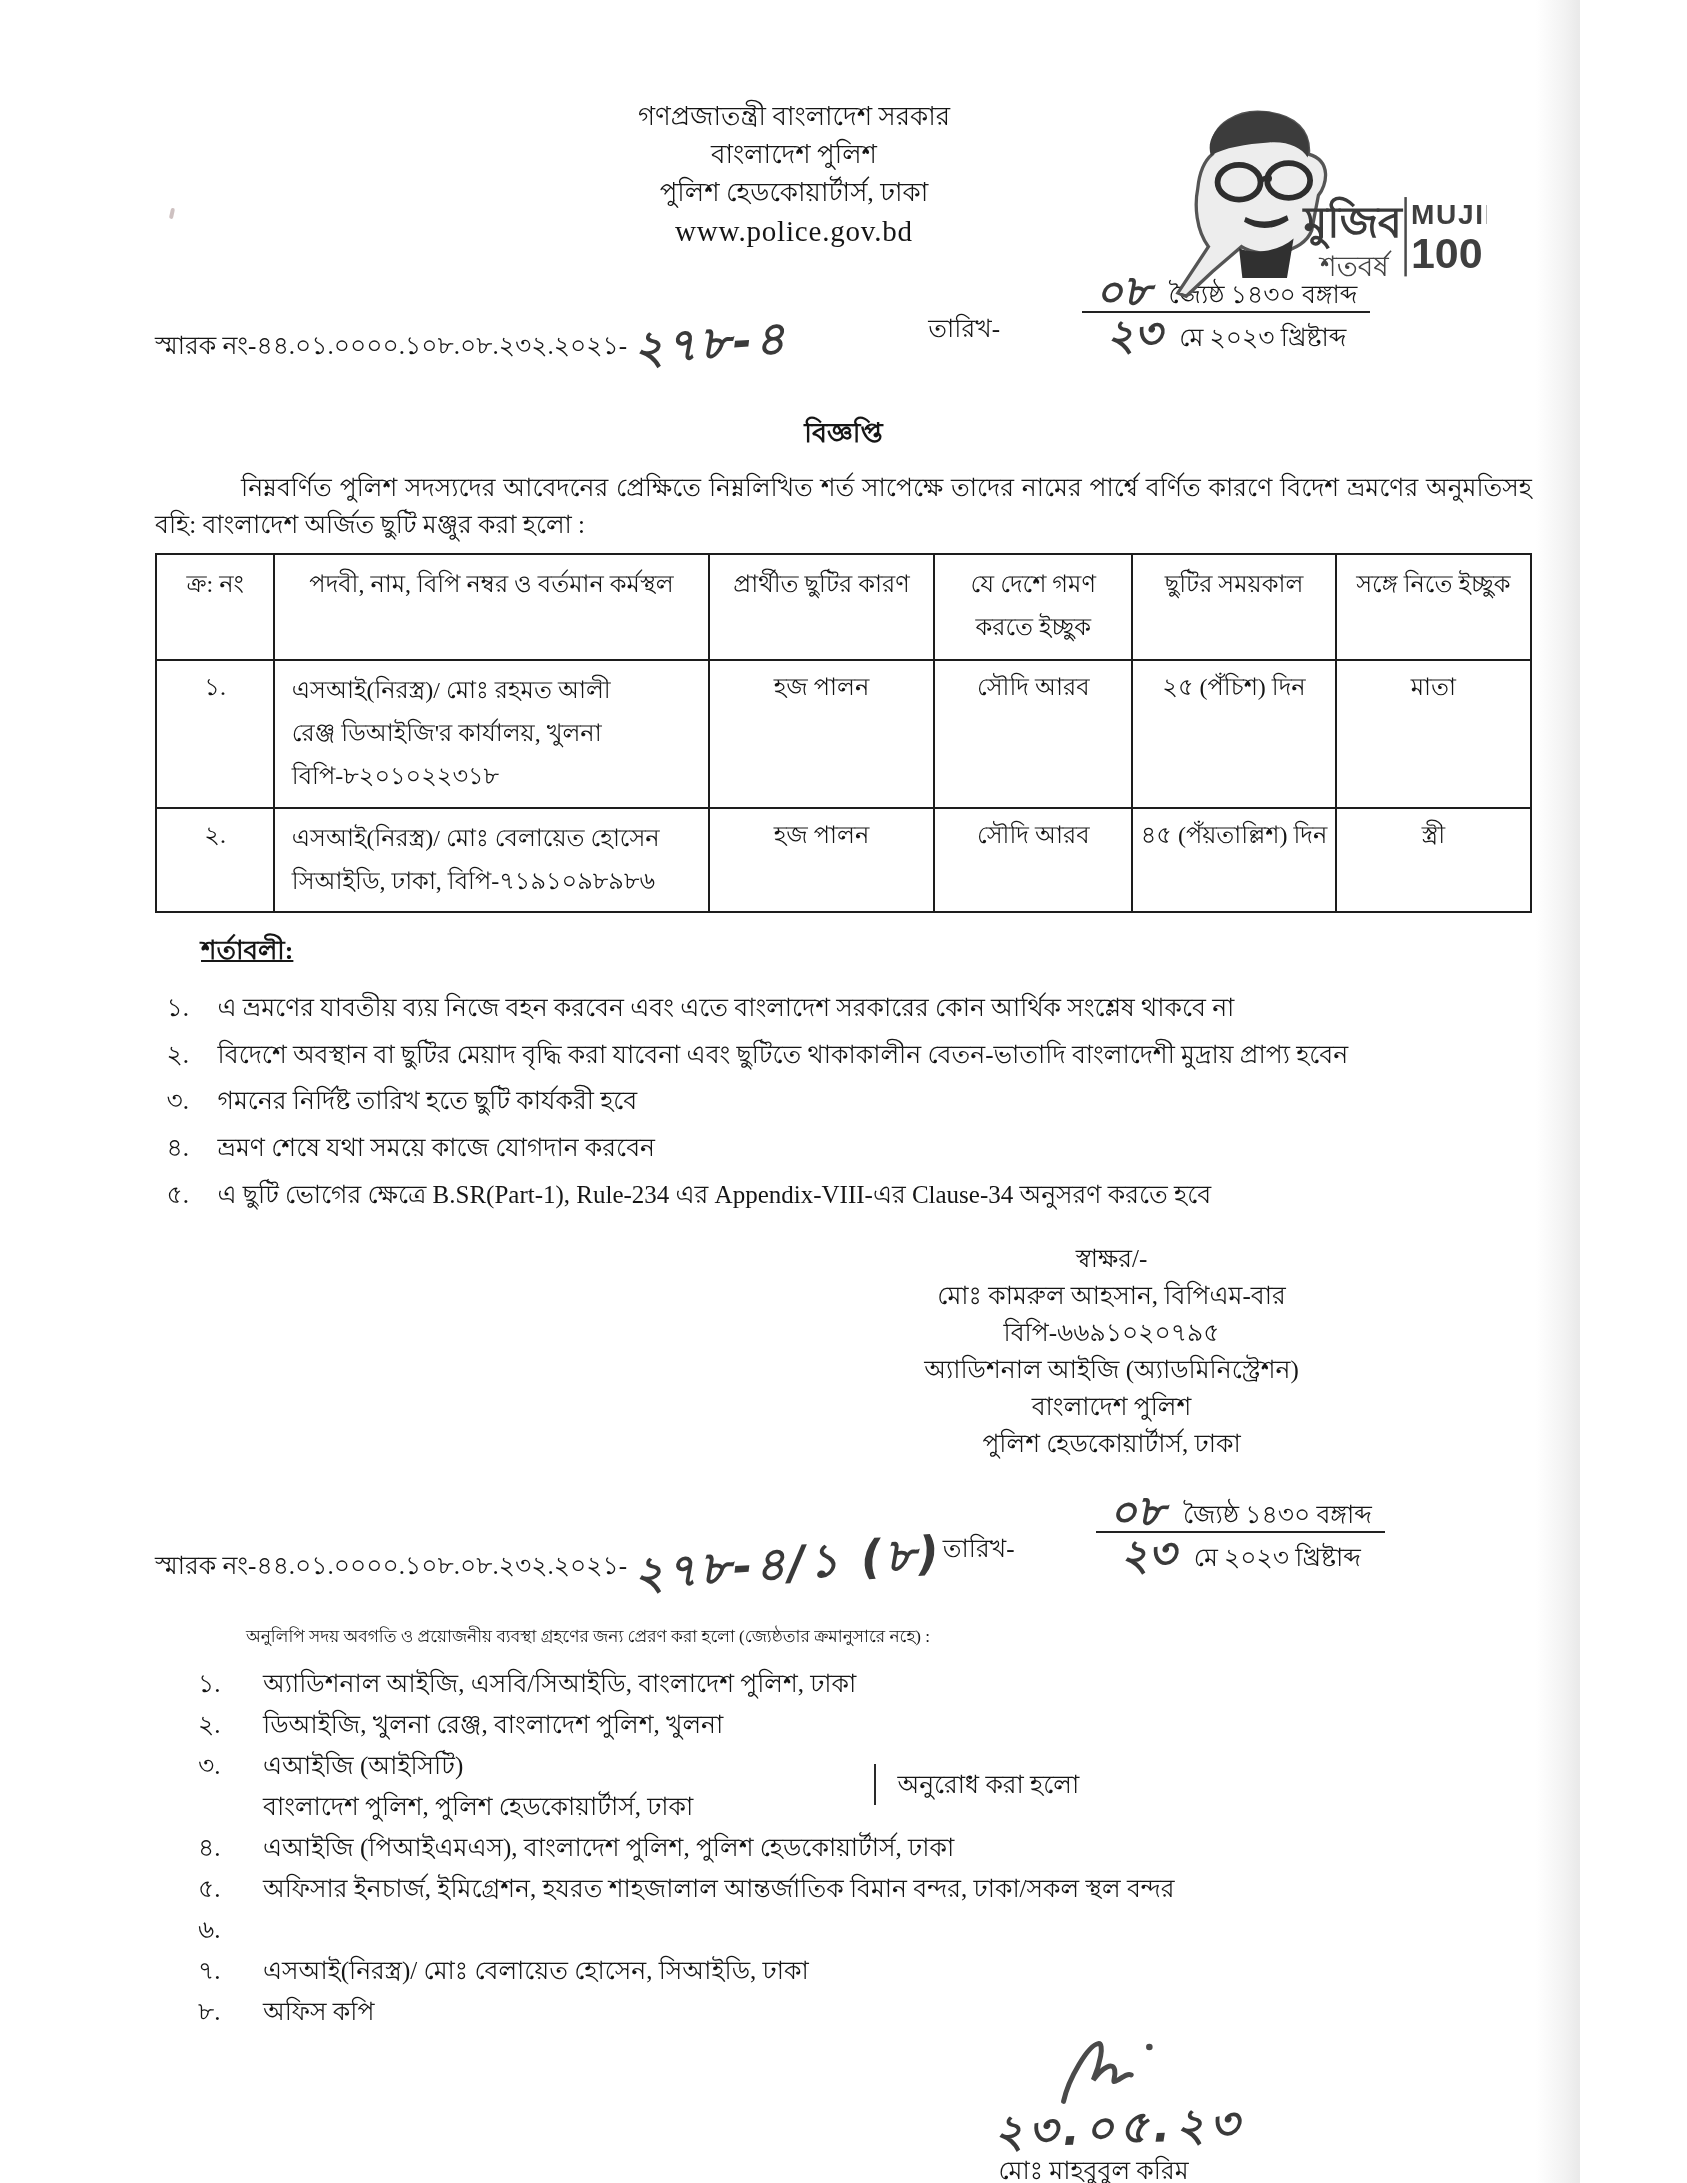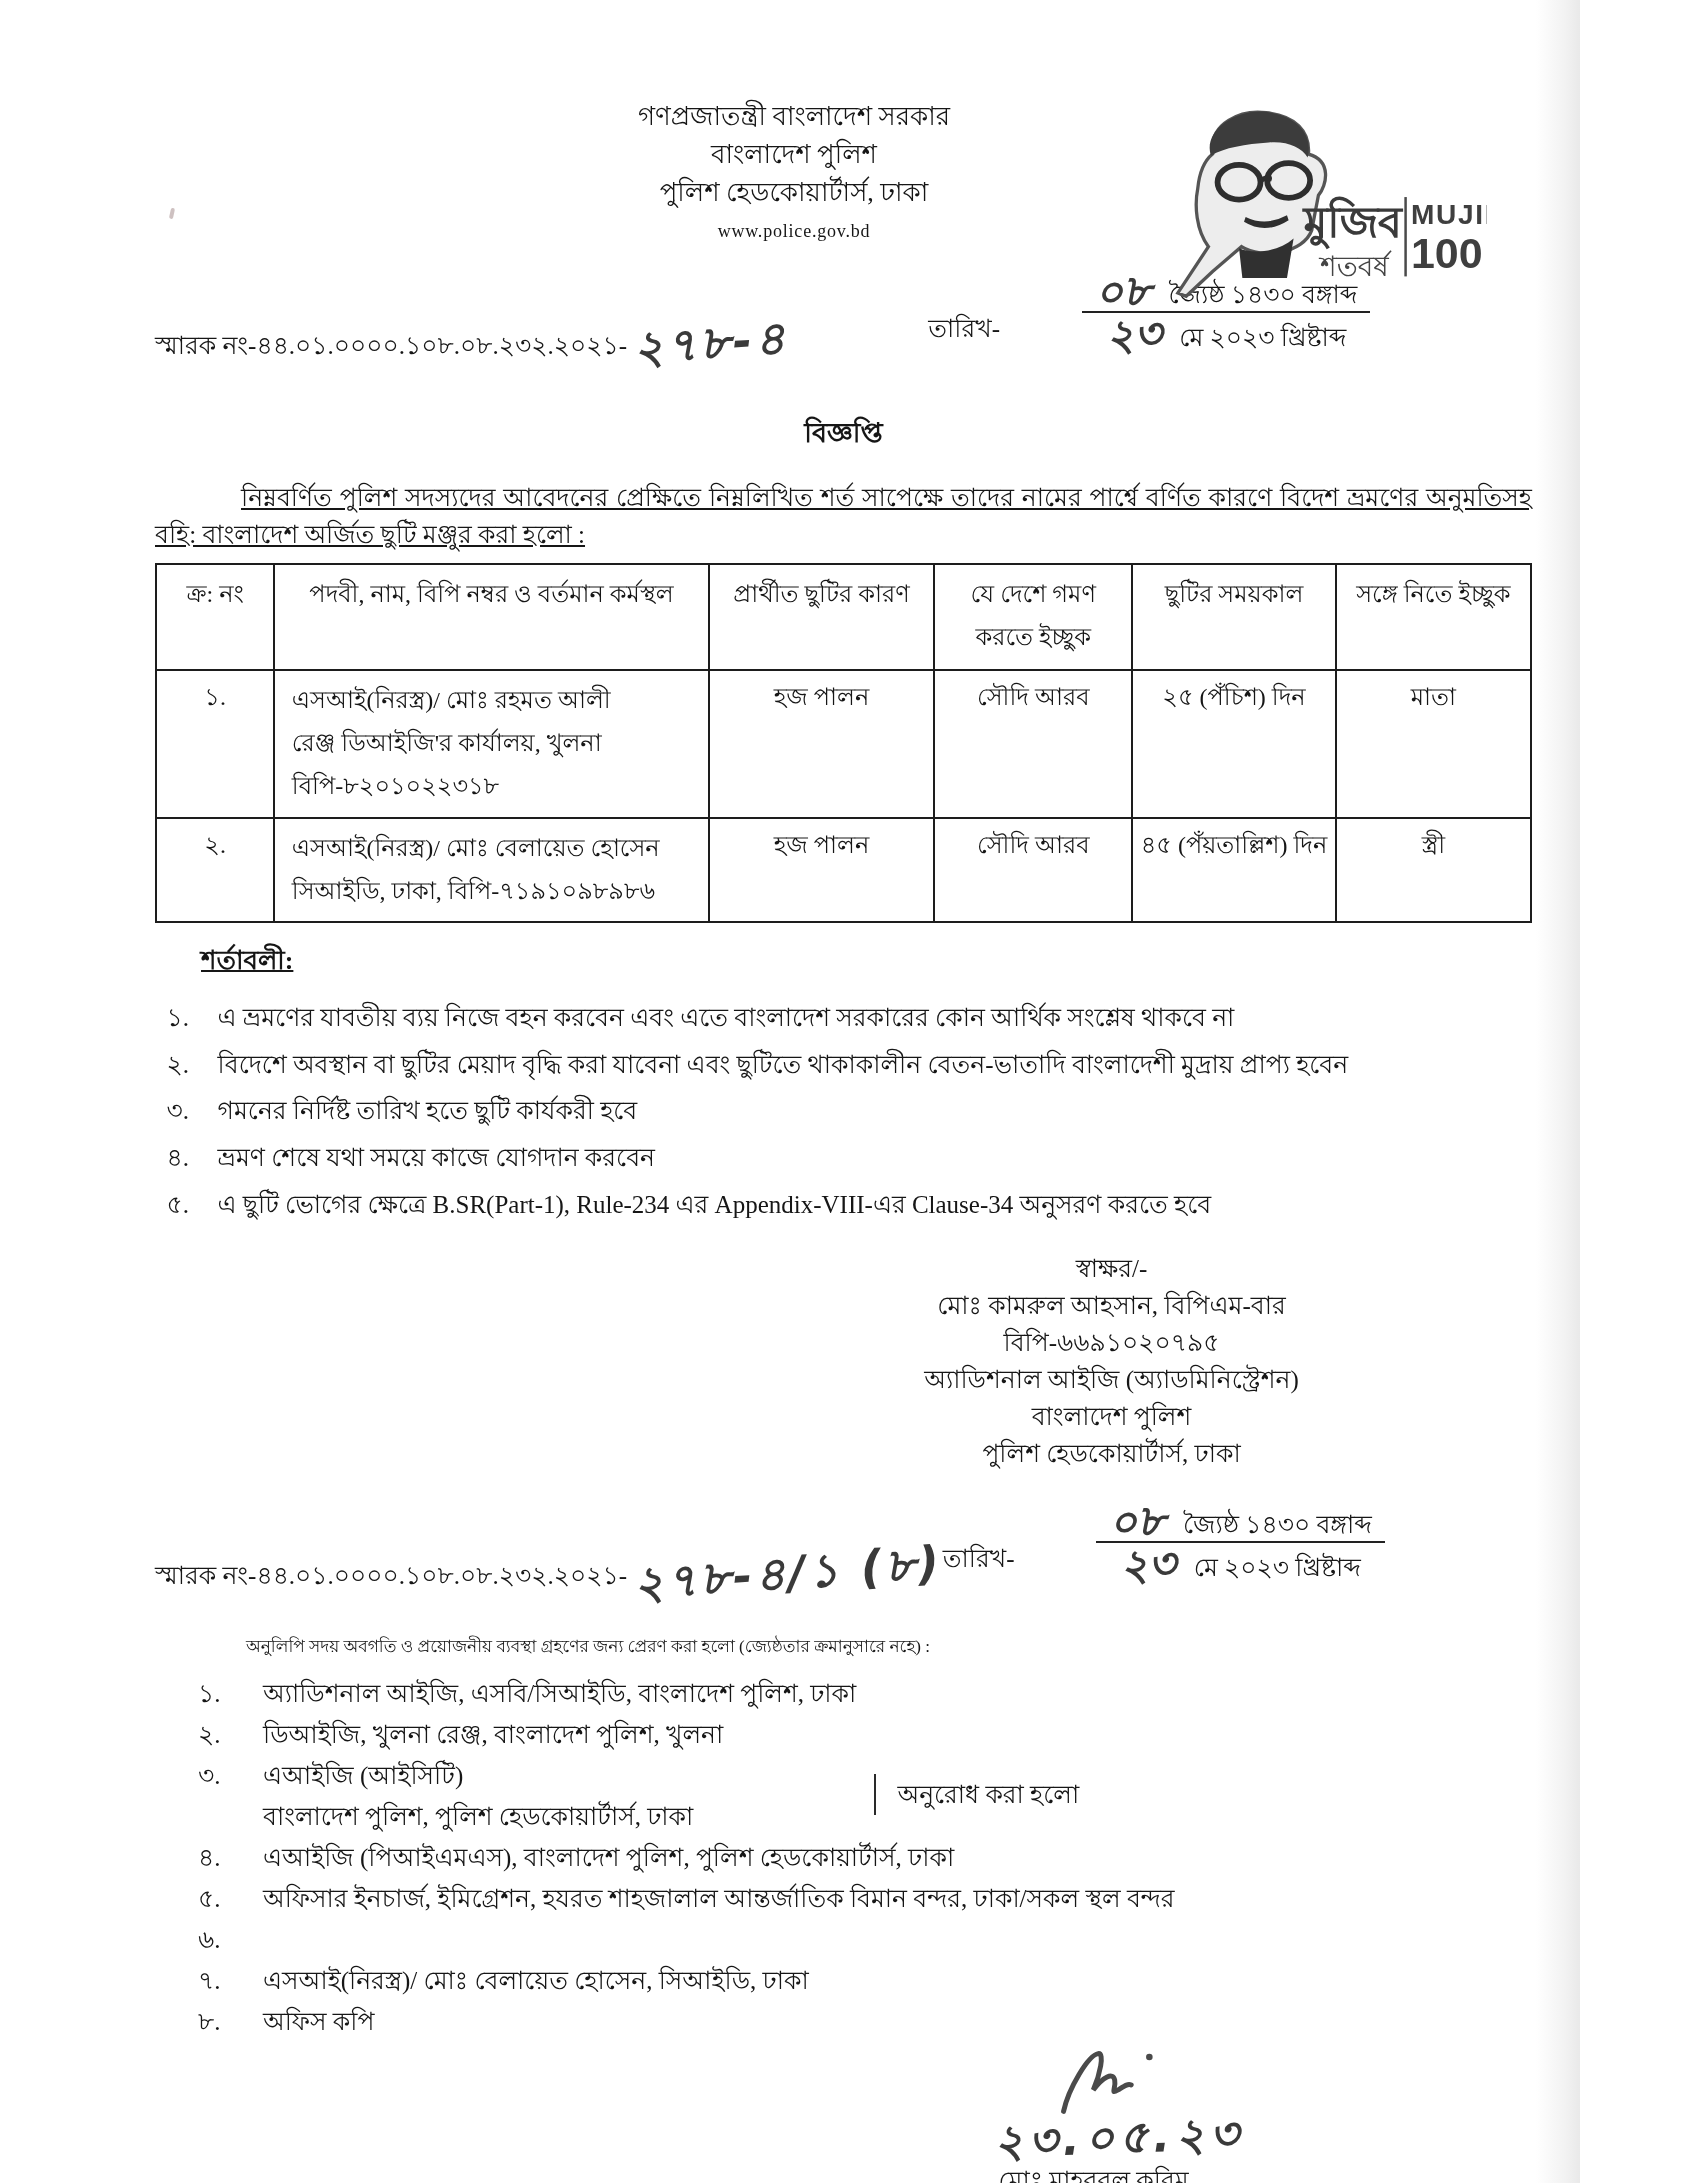--- a/index.html
+++ b/index.html
@@ -12,40 +12,40 @@
     overflow:hidden;
     color:#161616;
     font-family:"Liberation Serif","DejaVu Serif",serif;
     font-size:24px;
     background:linear-gradient(to right,#ffffff 0%,#ffffff 97%,#f2f2f2 99%,#e9e9e9 100%);
   }
   .stray-mark{position:absolute;left:63px;top:208px;width:4.1px;height:10.8px;background:#b9a7a7;border-radius:2.5px;transform:rotate(12deg);opacity:.7;}
 
   
   .doc-header{ text-align:center; line-height:38px; font-size:26px; margin-right:99px;}
-  .doc-header .site{ font-size:18px; letter-spacing:0.8px;}
+  .doc-header .site{ font-size:29px; letter-spacing:0.8px;}
 
   
   .mujib-logo{ position:absolute; top:106px; right:93px; width:324px; height:197px;}
 
   
   .memo-row{ display:flex; justify-content:space-between; align-items:flex-start; margin-top:25px;}
   .memo-line{ font-size:25px; padding-top:28px; white-space:nowrap;}
   .hand{ font-family:"DejaVu Sans",sans-serif; color:#3a3a3a; font-style:italic; font-weight:bold;}
   .memo-line .hand{ font-size:46px; letter-spacing:3.3px; display:inline-block; transform:rotate(-4deg) translateY(5px);}
   .date-block{ display:flex; align-items:center; margin-right:91px;}
   .date-label{ font-size:25px; margin-right:11px; padding-top:25px;}
   .date-frac{ text-align:center; min-width:430px;}
   .date-top{ border-bottom:2.5px solid #222; padding:0 13.2px 3.3px 13.2px; font-size:25px; white-space:nowrap;}
   .date-bottom{ padding:1.7px 13.2px 0 13.2px; font-size:25px; white-space:nowrap;}
   .date-frac .hand{ font-size:43px; line-height:25px; display:inline-block; transform:translateY(3.3px) rotate(-3deg); margin-right:11.6px;}
 
   
   .notice-title{ text-align:center; font-size:27px; margin-top:33px; font-weight:bold; font-family:Liberation Sans, sans-serif;}
-  .intro{ margin-top:22px; font-size:25px; line-height:37px; text-align:justify; text-indent:86px;text-decoration:underline;}
+  .intro{ margin-top:12px; font-size:25px; line-height:37px; text-align:justify; text-indent:86px;}
 
   
   table.leave{ width:100%; border-collapse:collapse; margin-top:10px; font-size:24px;}
   table.leave th, table.leave td{ border:2.2px solid #1d1d1d; vertical-align:top; padding:8.3px 6.6px;}
   table.leave th{ font-weight:normal; text-align:center; line-height:43px; height:106px;}
   td.c{ text-align:center;}
   .name-cell div{ line-height:43px; padding-left:10px;}
   td{ line-height:36px;}
   .col-sl{width:8.6%;} .col-name{width:31.6%;} .col-reason{width:16.4%;}
   .col-country{width:14.4%;} .col-dur{width:14.8%;} .col-comp{width:14.2%;}

